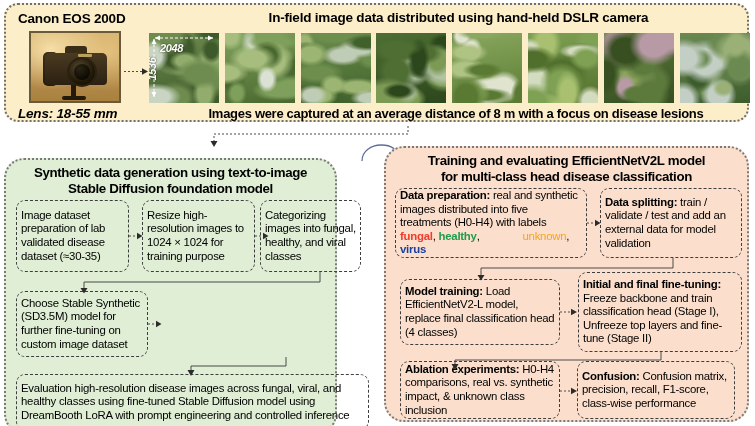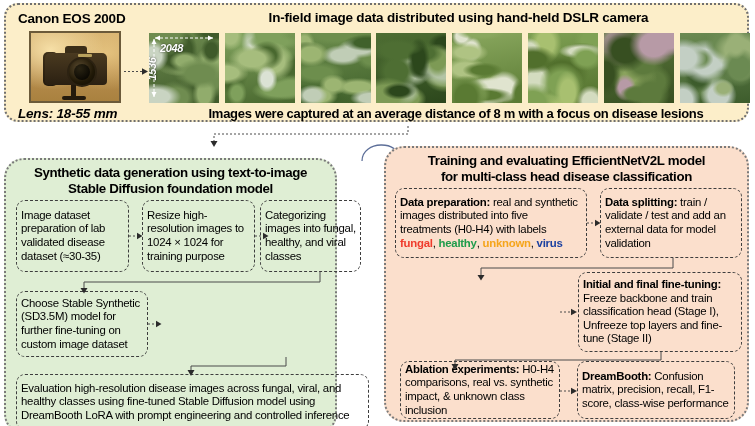--- a/index.html
+++ b/index.html
@@ -240,21 +240,21 @@
     justify-content: center;
     padding: 2px 4px;
   }
   .step .inner { width: 100%; }
   .step.center { text-align: left; }
   .step.left { text-align: left; }
   .step b { font-weight: bold; }
 
   .c-fungal  { color: #ef3b2c; font-weight: bold; }
   .c-healthy { color: #1f9c4b; font-weight: bold; }
-  .c-unknown { color: #f5a51b; font-weight: bold; }
+  .c-unknown { color: #f5a51b; font-weight: normal; margin-left: 40px; }
   .c-virus   { color: #1a3fa0; font-weight: bold; }
 
   svg.conn { position: absolute; overflow: visible; }
   .conn path, .conn line, .conn polyline {
     fill: none;
     stroke: #4b4b4b;
     stroke-width: 1;
   }
   .conn .dash { stroke-dasharray: 2 2; }
   .conn .head { fill: #2b2b2b; stroke: none; }
@@ -411,36 +411,41 @@
       <b>Data preparation:</b><span> real and synthetic images distributed into five treatments (H0-H4) with labels </span><span class="c-fungal">fungal</span><span>, </span><span class="c-healthy">healthy</span><span>, </span><span class="c-unknown">unknown</span><span>, </span><span class="c-virus">virus</span>
     </span>
   </div>
 
   <div class="step center" style="left:214px; top:40px; width:142px; height:70px;">
     <span class="inner">
       <b>Data splitting:</b><span> train / validate / test and add an external data for model validation</span>
     </span>
   </div>
 
+  <div class="step center" style="left:14px; top:131px; width:160px; height:66px;">
+    <span class="inner">
+      <b>Model training:</b><span> Load EfficientNetV2-L model, replace final classification head (4 classes)</span>
+    </span>
+  </div>
 
   <div class="step center" style="left:192px; top:124px; width:164px; height:80px;">
     <span class="inner">
       <b>Initial and final fine-tuning:</b><span> Freeze backbone and train classification head (Stage I), Unfreeze top layers and fine-tune (Stage II)</span>
     </span>
   </div>
 
   <div class="step left" style="left:14px; top:213px; width:160px; height:58px;">
     <span class="inner">
       <b>Ablation experiments:</b><span> H0-H4 comparisons, real vs. synthetic impact, &amp; unknown class inclusion</span>
     </span>
   </div>
 
   <div class="step left" style="left:191px; top:213px; width:158px; height:58px;">
     <span class="inner">
-      <b>DreamBooth:</b><span> Confusion matrix, precision, recall, F1-score, class-wise performance</span>
+      <b>Confusion:</b><span> Confusion matrix, precision, recall, F1-score, class-wise performance</span>
     </span>
   </div>
 
   <svg class="conn" style="left:201px; top:70px; width:14px; height:10px;" viewBox="0 0 14 10">
     <line class="dash" x1="0" y1="5" x2="8" y2="5"></line>
     <polygon class="head" points="8,1.8 13.5,5 8,8.2"></polygon>
   </svg>
   <svg class="conn" style="left:88px; top:110px; width:205px; height:24px;" viewBox="0 0 205 24">
     <polyline points="199,0 199,10 7,10 7,19"></polyline>
     <polygon class="head" points="3.5,17 10.5,17 7,22.5"></polygon>

